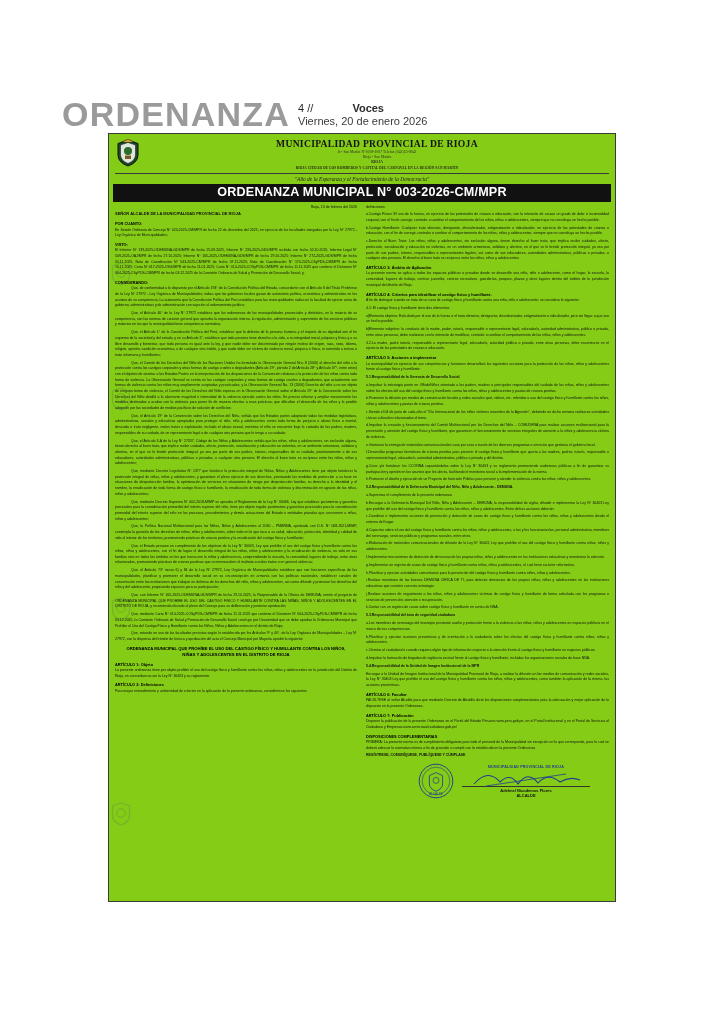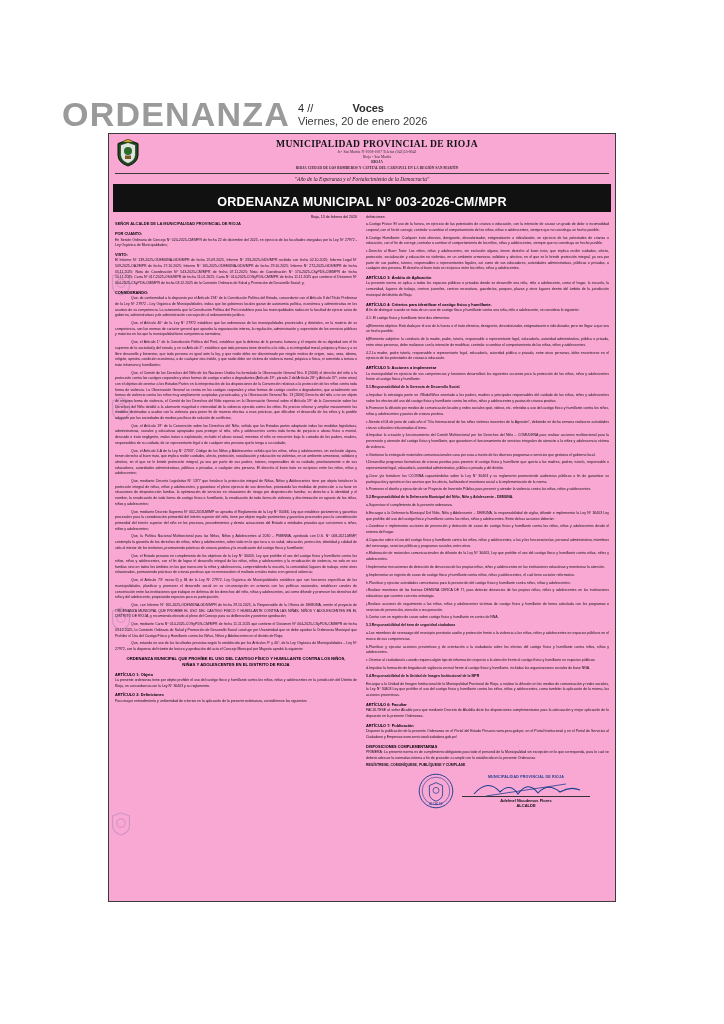--- a/index.html
+++ b/index.html
@@ -35,21 +35,21 @@
   .mast-line1 { font-size: 11px; color: #2b2b2b; line-height: 1.1; }
   .mast-line1 b { font-weight: bold; margin-left: 36px; }
   .mast-line2 { font-size: 11px; color: #3a3a3a; line-height: 1.2; margin-top: 1px; }
 
   
   .doc {
     position: absolute;
     left: 108px; top: 133px;
     width: 508px; height: 769px;
     border: 1.1px solid #3b3b3b;
-    background: #f9a8d4;
+    background: #84cc16;
     padding: 3px 4px 4px 4px;
   }
 
   
   .inst {
     display: flex;
     align-items: flex-start;
     gap: 4px;
     padding: 1px 2px 0 2px;
   }
@@ -97,21 +97,21 @@
   }
 
   
   .banner {
     background: #111111;
     color: #ffffff;
     text-align: center;
     font-size: 12.6px;
     font-weight: bold;
     letter-spacing: 0.2px;
-    padding: 11px 0 3px 0;
+    padding: 1px 0 3px 0;
     margin: 0 0 0 0;
   }
 
   
   .cols {
     display: flex;
     gap: 8px;
     padding: 3px 2px 0 2px;
     position: relative;
   }

